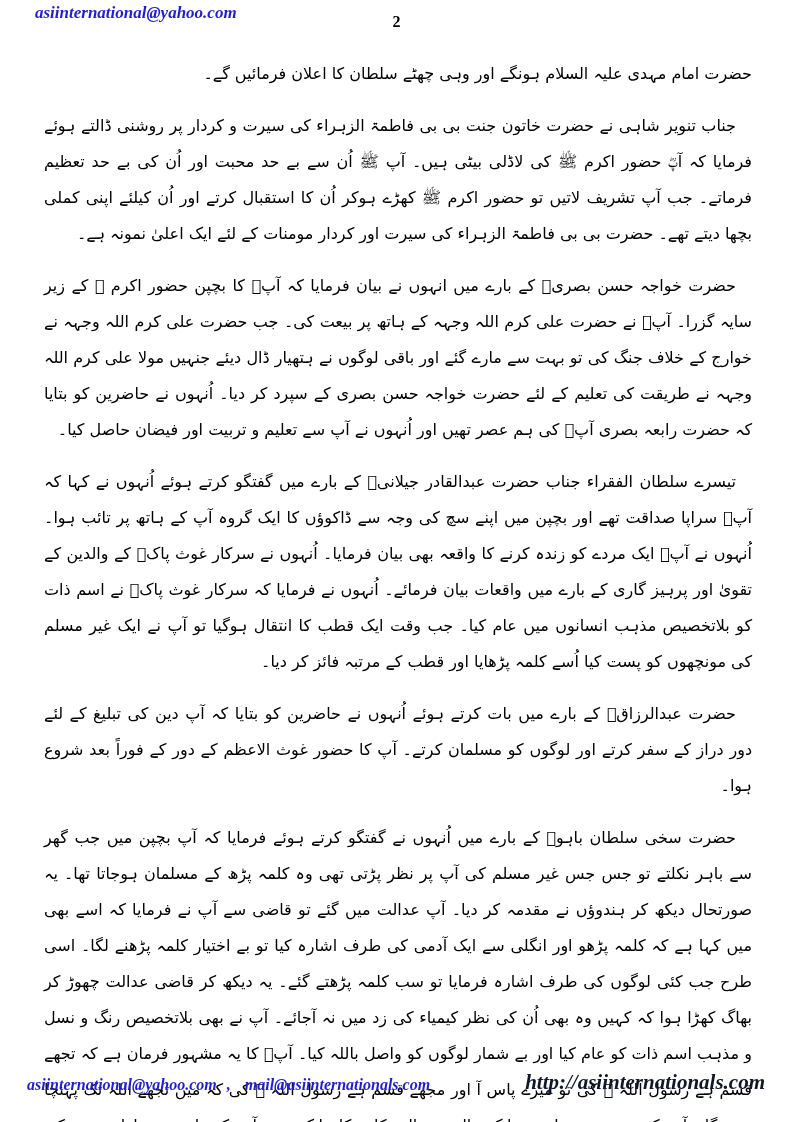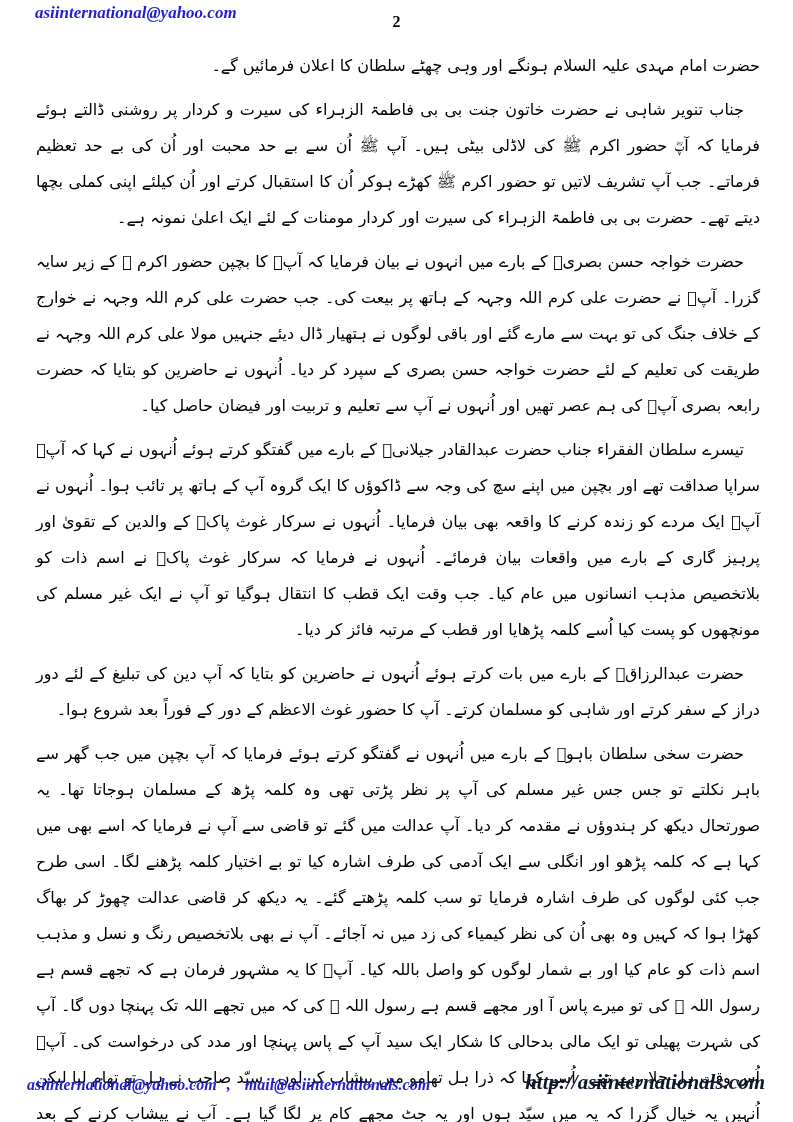--- a/index.html
+++ b/index.html
@@ -50,21 +50,21 @@
     right: 25px;
     left: 28px;
     direction: rtl;
     text-align: justify;
     color: #000000;
     font-family: "DejaVu Sans", sans-serif;
     font-size: 16px;
     line-height: 36px;
   }
   .content p {
-    margin: 8px;
+    margin: 16px;
     padding: 0;
   }
   .content p.indent {
     text-indent: 16px;
   }
   
   .footer-left {
     position: absolute;
     top: 1076px;
     left: 27px;
@@ -99,21 +99,21 @@
 
   <a class="header-email">asiinternational@yahoo.com</a>
 
   <div class="page-number">2</div>
 
   <div class="content" lang="ur" dir="rtl">
     <p>حضرت امام مہدی علیہ السلام ہونگے اور وہی چھٹے سلطان کا اعلان فرمائیں گے۔</p>
     <p class="indent">جناب تنویر شاہی نے حضرت خاتون جنت بی بی فاطمۃ الزہراء کی سیرت و کردار پر روشنی ڈالتے ہوئے فرمایا کہ آپؓ حضور اکرم ﷺ کی لاڈلی بیٹی ہیں۔ آپ ﷺ اُن سے بے حد محبت اور اُن کی بے حد تعظیم فرماتے۔ جب آپ تشریف لاتیں تو حضور اکرم ﷺ کھڑے ہوکر اُن کا استقبال کرتے اور اُن کیلئے اپنی کملی بچھا دیتے تھے۔ حضرت بی بی فاطمۃ الزہراء کی سیرت اور کردار مومنات کے لئے ایک اعلیٰ نمونہ ہے۔</p>
     <p class="indent">حضرت خواجہ حسن بصریؒ کے بارے میں انہوں نے بیان فرمایا کہ آپؓ کا بچپن حضور اکرم ﷺ کے زیر سایہ گزرا۔ آپؓ نے حضرت علی کرم اللہ وجہہ کے ہاتھ پر بیعت کی۔ جب حضرت علی کرم اللہ وجہہ نے خوارج کے خلاف جنگ کی تو بہت سے مارے گئے اور باقی لوگوں نے ہتھیار ڈال دیئے جنہیں مولا علی کرم اللہ وجہہ نے طریقت کی تعلیم کے لئے حضرت خواجہ حسن بصری کے سپرد کر دیا۔ اُنہوں نے حاضرین کو بتایا کہ حضرت رابعہ بصری آپؒ کی ہم عصر تھیں اور اُنہوں نے آپ سے تعلیم و تربیت اور فیضان حاصل کیا۔</p>
     <p class="indent">تیسرے سلطان الفقراء جناب حضرت عبدالقادر جیلانیؒ کے بارے میں گفتگو کرتے ہوئے اُنہوں نے کہا کہ آپؒ سراپا صداقت تھے اور بچپن میں اپنے سچ کی وجہ سے ڈاکوؤں کا ایک گروہ آپ کے ہاتھ پر تائب ہوا۔ اُنہوں نے آپؒ ایک مردے کو زندہ کرنے کا واقعہ بھی بیان فرمایا۔ اُنہوں نے سرکار غوث پاکؒ کے والدین کے تقویٰ اور پرہیز گاری کے بارے میں واقعات بیان فرمائے۔ اُنہوں نے فرمایا کہ سرکار غوث پاکؒ نے اسم ذات کو بلاتخصیص مذہب انسانوں میں عام کیا۔ جب وقت ایک قطب کا انتقال ہوگیا تو آپ نے ایک غیر مسلم کی مونچھوں کو پست کیا اُسے کلمہ پڑھایا اور قطب کے مرتبہ فائز کر دیا۔</p>
-    <p class="indent">حضرت عبدالرزاقؓ کے بارے میں بات کرتے ہوئے اُنہوں نے حاضرین کو بتایا کہ آپ دین کی تبلیغ کے لئے دور دراز کے سفر کرتے اور شاہی کو مسلمان کرتے۔ آپ کا حضور غوث الاعظم کے دور کے فوراً بعد شروع ہوا۔</p>
+    <p class="indent">حضرت عبدالرزاقؓ کے بارے میں بات کرتے ہوئے اُنہوں نے حاضرین کو بتایا کہ آپ دین کی تبلیغ کے لئے دور دراز کے سفر کرتے اور لوگوں کو مسلمان کرتے۔ آپ کا حضور غوث الاعظم کے دور کے فوراً بعد شروع ہوا۔</p>
     <p class="indent">حضرت سخی سلطان باہوؒ کے بارے میں اُنہوں نے گفتگو کرتے ہوئے فرمایا کہ آپ بچپن میں جب گھر سے باہر نکلتے تو جس جس غیر مسلم کی آپ پر نظر پڑتی تھی وہ کلمہ پڑھ کے مسلمان ہوجاتا تھا۔ یہ صورتحال دیکھ کر ہندوؤں نے مقدمہ کر دیا۔ آپ عدالت میں گئے تو قاضی سے آپ نے فرمایا کہ اسے بھی میں کہا ہے کہ کلمہ پڑھو اور انگلی سے ایک آدمی کی طرف اشارہ کیا تو بے اختیار کلمہ پڑھنے لگا۔ اسی طرح جب کئی لوگوں کی طرف اشارہ فرمایا تو سب کلمہ پڑھتے گئے۔ یہ دیکھ کر قاضی عدالت چھوڑ کر بھاگ کھڑا ہوا کہ کہیں وہ بھی اُن کی نظر کیمیاء کی زد میں نہ آجائے۔ آپ نے بھی بلاتخصیص رنگ و نسل و مذہب اسم ذات کو عام کیا اور بے شمار لوگوں کو واصل باللہ کیا۔ آپؒ کا یہ مشہور فرمان ہے کہ تجھے قسم ہے رسول اللہ ﷺ کی تو میرے پاس آ اور مجھے قسم ہے رسول اللہ ﷺ کی کہ میں تجھے اللہ تک پہنچا دوں گا۔ آپ کی شہرت پھیلی تو ایک مالی بدحالی کا شکار ایک سید آپ کے پاس پہنچا اور مدد کی درخواست کی۔ آپؒ اُس وقت ہل چلا رہے تھے۔ اُسے کہا کہ ذرا ہل تھامو میں پیشاب کر لوں۔ سیّد صاحب نے ہل تو تھام لیا لیکن اُنہیں یہ خیال گزرا کہ یہ میں سیّد ہوں اور یہ جٹ مجھے کام پر لگا گیا ہے۔ آپ نے پیشاب کرنے کے بعد استنجے کے لئے ڈھیلا استعمال کیا اور اُسے کھیت میں پھینکا وہ ڈھیلا جہاں جہاں سے گزرتا گیا وہ مٹی کے ڈھیلے سونے</p>
   </div>
 
   <div class="footer-left">
     <a>asiinternational@yahoo.com</a><span class="sep">,</span><a>mail@asiinternationals.com</a>
   </div>
 
   <a class="footer-right">http://asiinternationals.com</a>
 
 </div>

